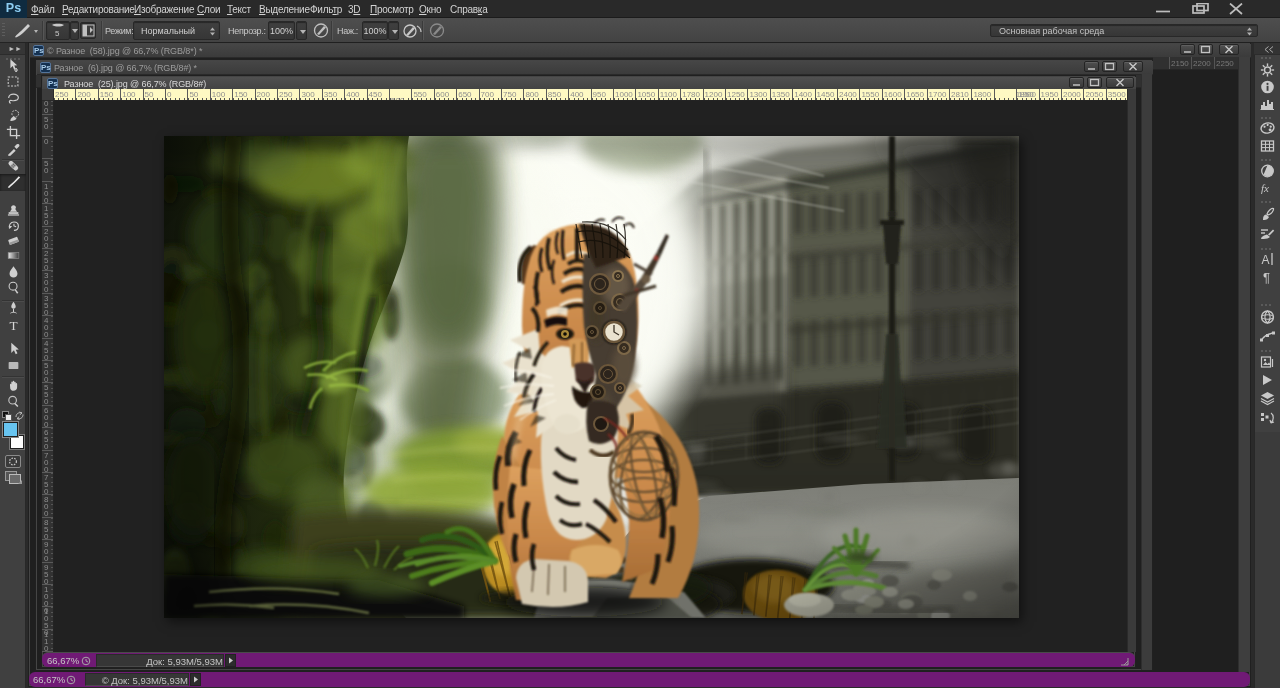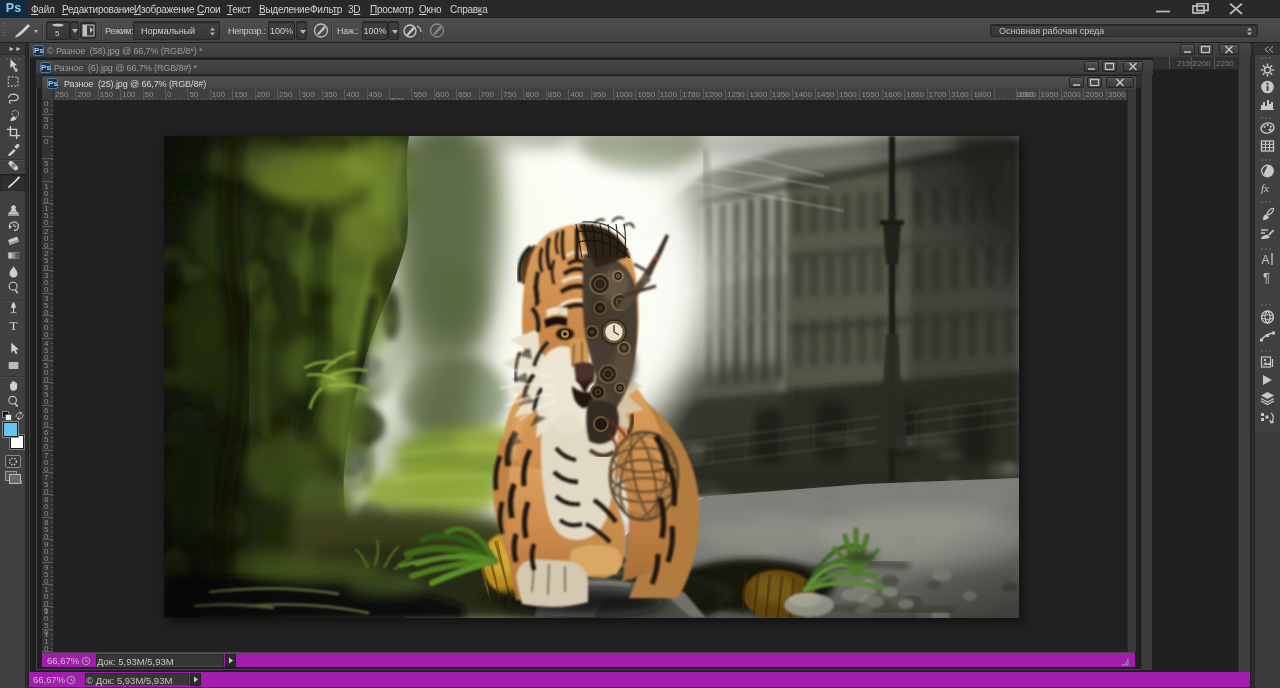--- a/index.html
+++ b/index.html
@@ -16,22 +16,22 @@
 #tools{left:0;top:43px;width:26px;height:645px;background:#404040;border-right:1px solid #282828;}
 #toolshead{left:0;top:43px;width:25px;height:12px;background:#363636;border-bottom:1px solid #2c2c2c;color:#c0c0c0;font-size:7px;text-align:right;line-height:12px;padding-right:3px;}
 #dock{left:1254px;top:43px;width:26px;height:645px;background:#404040;border-left:1px solid #282828;}
 .docwin{position:absolute;border:1px solid #202020;background:#1f1f1f;box-shadow:0 0 0 1px #454545 inset;}
 .titlebar{position:absolute;left:1px;top:1px;height:14px;background:linear-gradient(#464646,#3b3b3b);border-bottom:1px solid #2a2a2a;color:#9c9c9c;font-size:9px;letter-spacing:-0.1px;line-height:14px;white-space:pre;}
 .titlebar.active{background:linear-gradient(#505050,#424242);color:#d8d8d8;}
 .psicon{position:absolute;width:11px;height:11px;background:#143151;border:1px solid #54749a;border-radius:2px;color:#a9cce9;font-size:8px;font-weight:bold;text-align:center;line-height:10px;top:1px;}
 .tbtn{position:absolute;height:11px;background:linear-gradient(#505050,#3a3a3a);border:1px solid #242424;box-shadow:inset 0 1px 0 #606060;border-radius:2px;}
 .tbtn svg{display:block;margin:auto;}
 .rlab{position:absolute;color:#8e8e8e;font-size:8px;line-height:8px;white-space:pre;}
-.statusbar{position:absolute;background:#a21caf;color:#c6c6c6;font-size:9.5px;}
-.sunken{position:absolute;background:#363636;border:1px solid #2a2a2a;border-bottom-color:#4a4a4a;color:#c6c6c6;font-size:9.5px;text-align:left;}
+.statusbar{position:absolute;background:#701a75;color:#c6c6c6;font-size:9.5px;border-radius:6px;}
+.sunken{position:absolute;background:#363636;border:1px solid #2a2a2a;border-bottom-color:#4a4a4a;color:#c6c6c6;font-size:9.5px;text-align:right;}
 .tool{position:absolute;left:0;width:26px;height:17px;}
 .tool svg{display:block;margin:auto;}
 .dicon{position:absolute;left:1255px;width:24px;height:16px;}
 .dicon svg{display:block;margin:auto;}
 .grip{position:absolute;height:2px;background:repeating-linear-gradient(90deg,#5a5a5a 0 2px,transparent 2px 4px);}
 </style></head>
 <body>
 <div id="page">
 <div class="abs" id="menubar"></div>
 <div class="abs" id="pslogo">Ps</div>
@@ -421,21 +421,21 @@
       <svg width="13" height="9" viewBox="0 0 13 9">
         <rect x="2.5" y="1.5" width="8" height="6" fill="none" stroke="#c2c2c2" stroke-width="1.3"></rect>
       </svg>
     </div>
 <div class="tbtn" style="left:1219px;top:44px;width:20px;">
       <svg width="18" height="9" viewBox="0 0 18 9">
         <path d="M5.5 1 l7 7 M12.5 1 l-7 7" stroke="#c8c8c8" stroke-width="1.4"></path>
       </svg>
     </div>
 <div class="abs" style="left:1153px;top:57px;width:97px;height:13px;background:#303030;border-bottom:1px solid #262626;overflow:hidden">
-      <div class="rlab" style="left:24px;top:3px;color:#787878">2150</div>
+      <div class="rlab" style="left:18px;top:3px;color:#787878">2150</div>
       <div style="position:absolute;left:16px;top:0;width:1px;height:13px;background:#555"></div>
       <div class="rlab" style="left:40px;top:3px;color:#787878">2200</div>
       <div style="position:absolute;left:38px;top:0;width:1px;height:13px;background:#555"></div>
       <div class="rlab" style="left:63px;top:3px;color:#787878">2250</div>
       <div style="position:absolute;left:61px;top:0;width:1px;height:13px;background:#555"></div>
     </div>
 <div class="statusbar" style="left:29px;top:672px;width:1221px;height:15px;line-height:15px;">
 <span style="position:absolute;left:4px;">66,67%</span>
 <svg style="position:absolute;left:37px;top:3px" width="10" height="10" viewBox="0 0 10 10">
         <circle cx="5" cy="5" r="3.8" fill="none" stroke="#a8a8a8"></circle>
@@ -481,21 +481,21 @@
       <svg width="13" height="9" viewBox="0 0 13 9">
         <rect x="2.5" y="1.5" width="8" height="6" fill="none" stroke="#c2c2c2" stroke-width="1.3"></rect>
       </svg>
     </div>
 <div class="tbtn" style="left:1106px;top:77px;width:28px;">
       <svg width="26" height="9" viewBox="0 0 26 9">
         <path d="M9.5 1 l7 7 M16.5 1 l-7 7" stroke="#c8c8c8" stroke-width="1.4"></path>
       </svg>
     </div>
 <div class="abs" style="left:42px;top:89px;width:12px;height:12px;background:#3c3c3c;border-right:1px solid #2a2a2a;border-bottom:1px solid #2a2a2a;"></div>
-<div class="abs" style="left:54px;top:89px;width:1073px;height:12px;background:#404040;border-bottom:1px solid #232323;overflow:hidden;">
+<div class="abs" style="left:54px;top:89px;width:1073px;height:12px;background:#fef9c3;border-bottom:1px solid #232323;overflow:hidden;">
       <div class="abs" style="left:0;top:9px;width:1073px;height:3px;background:repeating-linear-gradient(90deg,#555 0 1px,transparent 1px 4.48px);"></div>
       <div class="rlab" style="left:1.0px;top:1.5px;">250</div>
       <div class="abs" style="left:21.4px;top:0;width:1px;height:12px;background:#5a5a5a;"></div>
       <div class="rlab" style="left:23.4px;top:1.5px;">200</div>
       <div class="abs" style="left:43.8px;top:0;width:1px;height:12px;background:#5a5a5a;"></div>
       <div class="rlab" style="left:45.8px;top:1.5px;">150</div>
       <div class="abs" style="left:66.2px;top:0;width:1px;height:12px;background:#5a5a5a;"></div>
       <div class="rlab" style="left:68.2px;top:1.5px;">100</div>
       <div class="abs" style="left:88.6px;top:0;width:1px;height:12px;background:#5a5a5a;"></div>
       <div class="rlab" style="left:90.6px;top:1.5px;">50</div>
@@ -553,31 +553,31 @@
       <div class="rlab" style="left:673.0px;top:1.5px;">1250</div>
       <div class="abs" style="left:693.4px;top:0;width:1px;height:12px;background:#5a5a5a;"></div>
       <div class="rlab" style="left:695.4px;top:1.5px;">1300</div>
       <div class="abs" style="left:715.8px;top:0;width:1px;height:12px;background:#5a5a5a;"></div>
       <div class="rlab" style="left:717.8px;top:1.5px;">1350</div>
       <div class="abs" style="left:738.2px;top:0;width:1px;height:12px;background:#5a5a5a;"></div>
       <div class="rlab" style="left:740.2px;top:1.5px;">1400</div>
       <div class="abs" style="left:760.6px;top:0;width:1px;height:12px;background:#5a5a5a;"></div>
       <div class="rlab" style="left:762.6px;top:1.5px;">1450</div>
       <div class="abs" style="left:783.0px;top:0;width:1px;height:12px;background:#5a5a5a;"></div>
-      <div class="rlab" style="left:785.0px;top:1.5px;">1500</div>
+      <div class="rlab" style="left:785.0px;top:1.5px;">2400</div>
       <div class="abs" style="left:805.4px;top:0;width:1px;height:12px;background:#5a5a5a;"></div>
       <div class="rlab" style="left:807.4px;top:1.5px;">1550</div>
       <div class="abs" style="left:827.8px;top:0;width:1px;height:12px;background:#5a5a5a;"></div>
       <div class="rlab" style="left:829.8px;top:1.5px;">1600</div>
       <div class="abs" style="left:850.2px;top:0;width:1px;height:12px;background:#5a5a5a;"></div>
       <div class="rlab" style="left:852.2px;top:1.5px;">1650</div>
       <div class="abs" style="left:872.6px;top:0;width:1px;height:12px;background:#5a5a5a;"></div>
       <div class="rlab" style="left:874.6px;top:1.5px;">1700</div>
       <div class="abs" style="left:895.0px;top:0;width:1px;height:12px;background:#5a5a5a;"></div>
-      <div class="rlab" style="left:897.0px;top:1.5px;">3160</div>
+      <div class="rlab" style="left:897.0px;top:1.5px;">2810</div>
       <div class="abs" style="left:917.4px;top:0;width:1px;height:12px;background:#5a5a5a;"></div>
       <div class="rlab" style="left:919.4px;top:1.5px;">1800</div>
       <div class="abs" style="left:939.8px;top:0;width:1px;height:12px;background:#5a5a5a;"></div>
       <div class="rlab" style="left:941.8px;top:1.5px;margin-left:20px;">1850</div>
       <div class="abs" style="left:962.2px;top:0;width:1px;height:12px;background:#5a5a5a;"></div>
       <div class="rlab" style="left:964.2px;top:1.5px;">1900</div>
       <div class="abs" style="left:984.6px;top:0;width:1px;height:12px;background:#5a5a5a;"></div>
       <div class="rlab" style="left:986.6px;top:1.5px;">1950</div>
       <div class="abs" style="left:1007.0px;top:0;width:1px;height:12px;background:#5a5a5a;"></div>
       <div class="rlab" style="left:1009.0px;top:1.5px;">2000</div>

